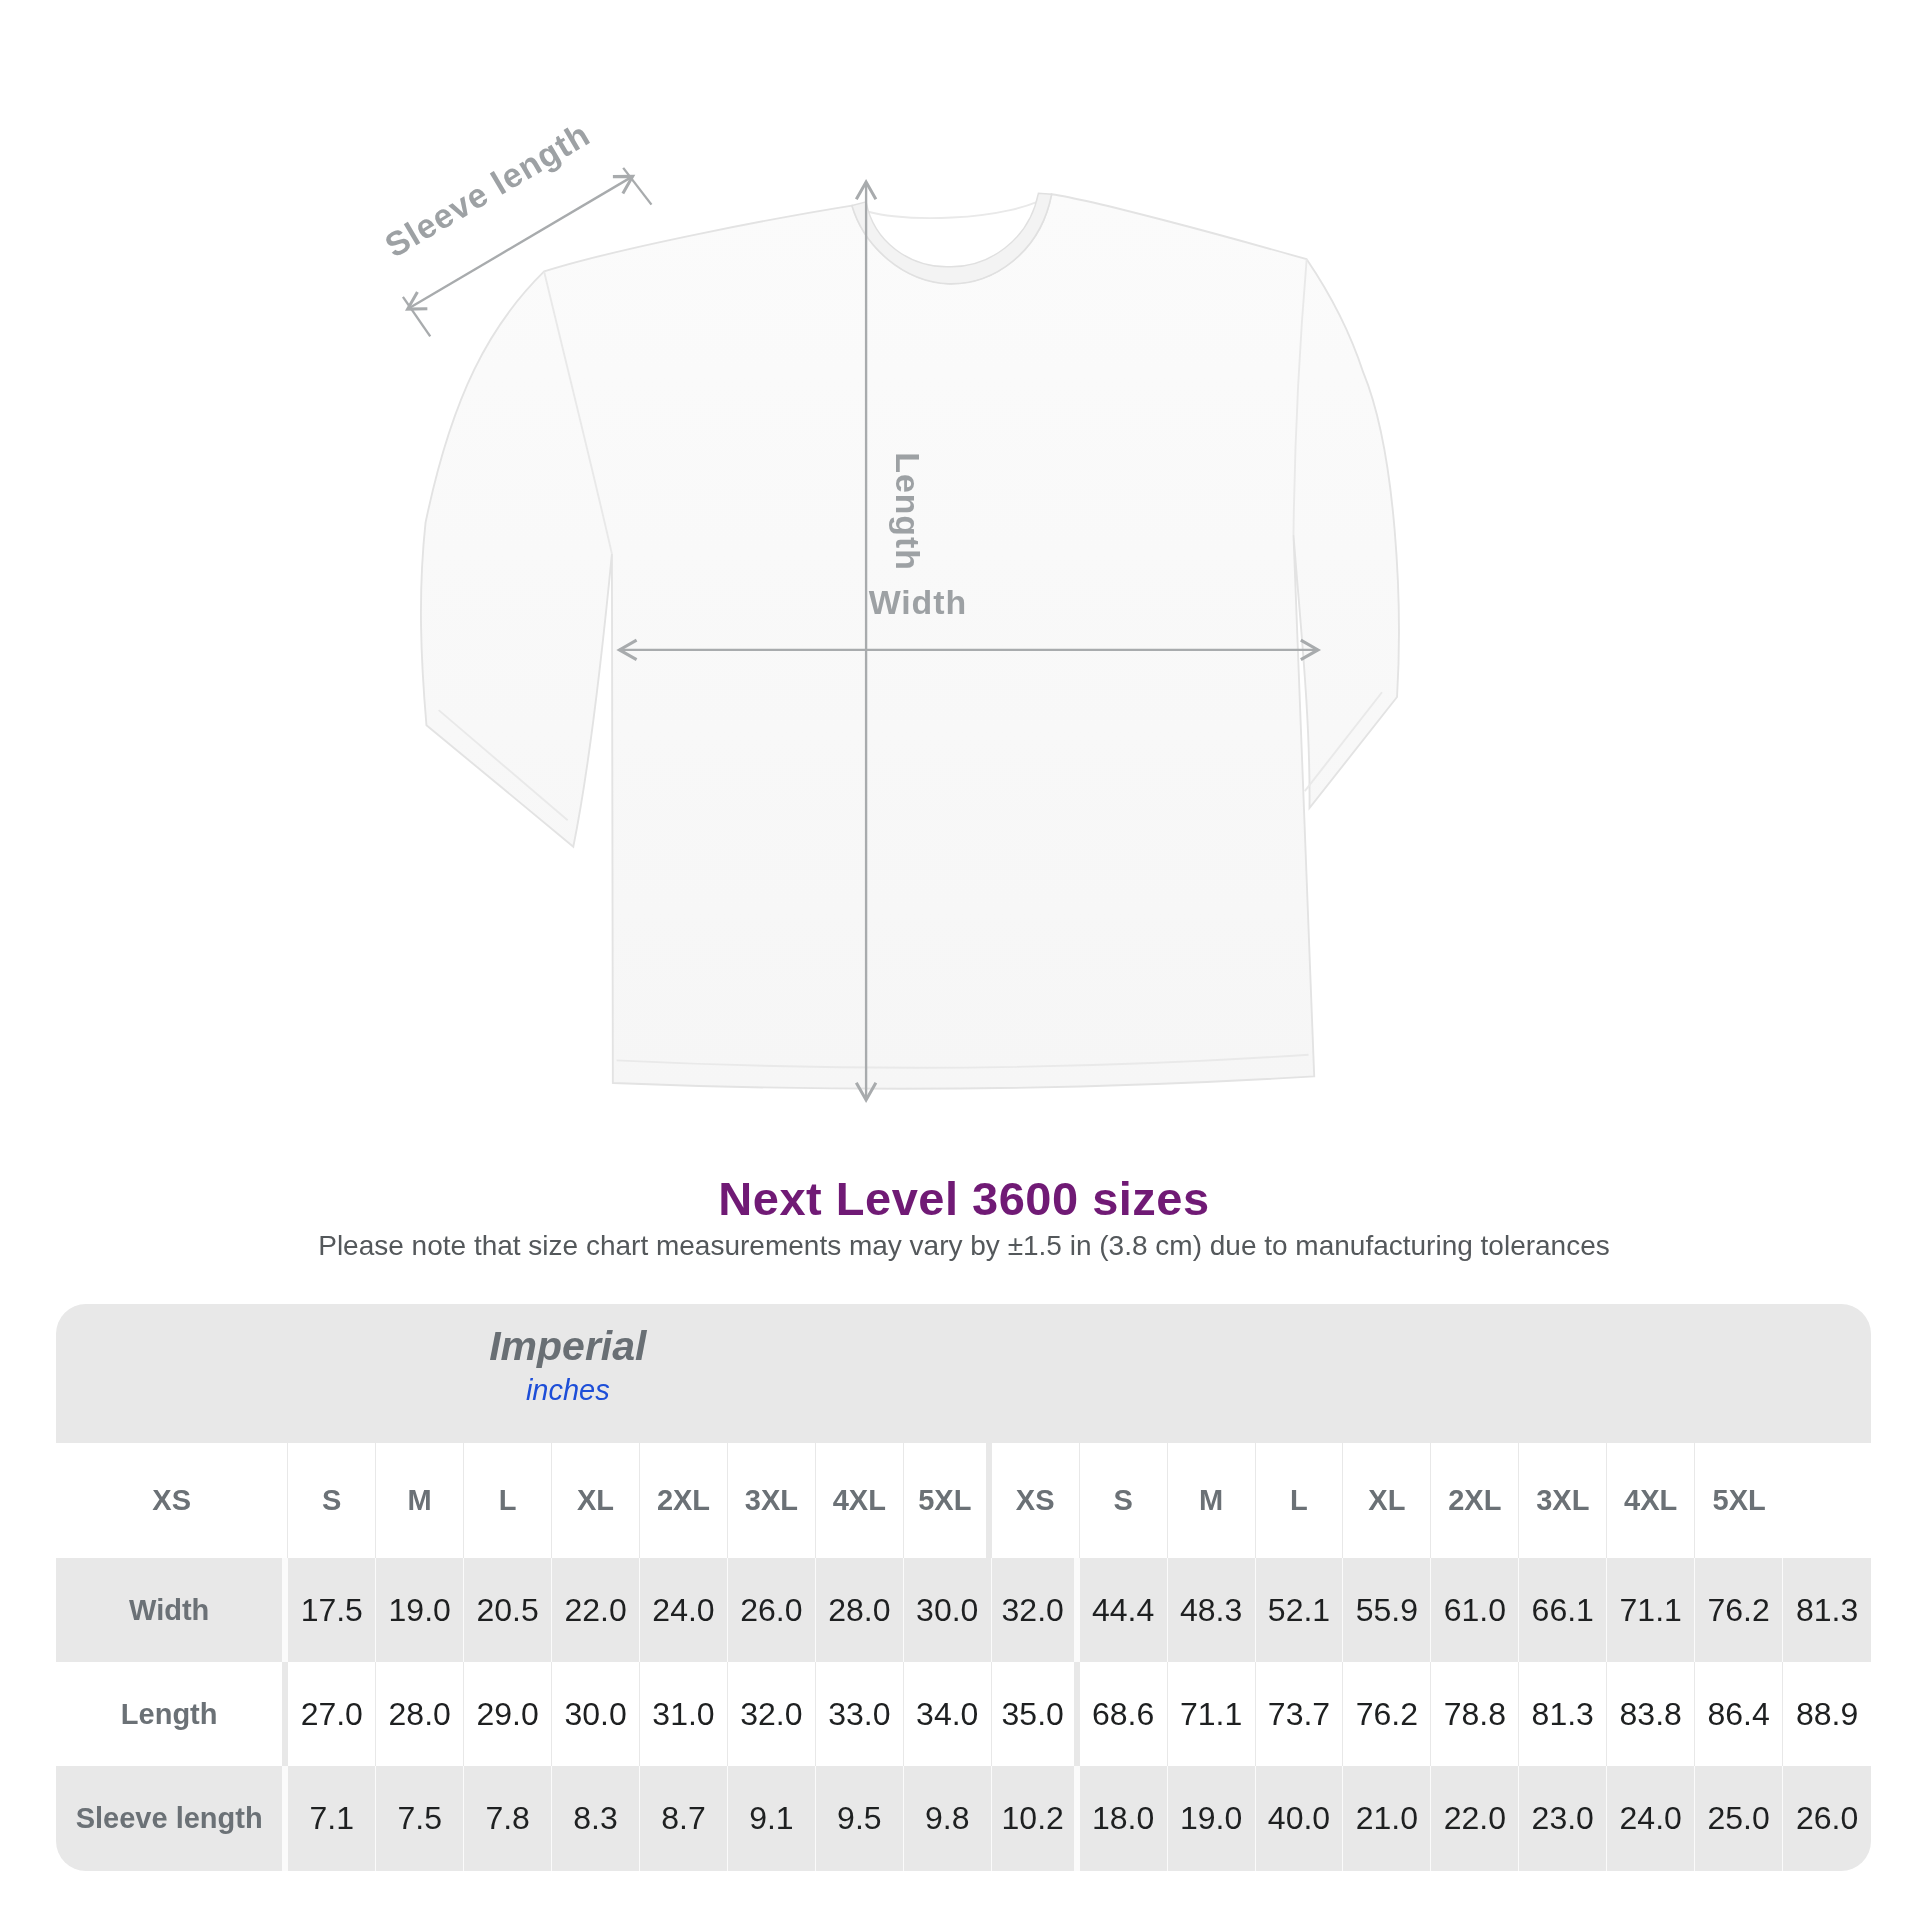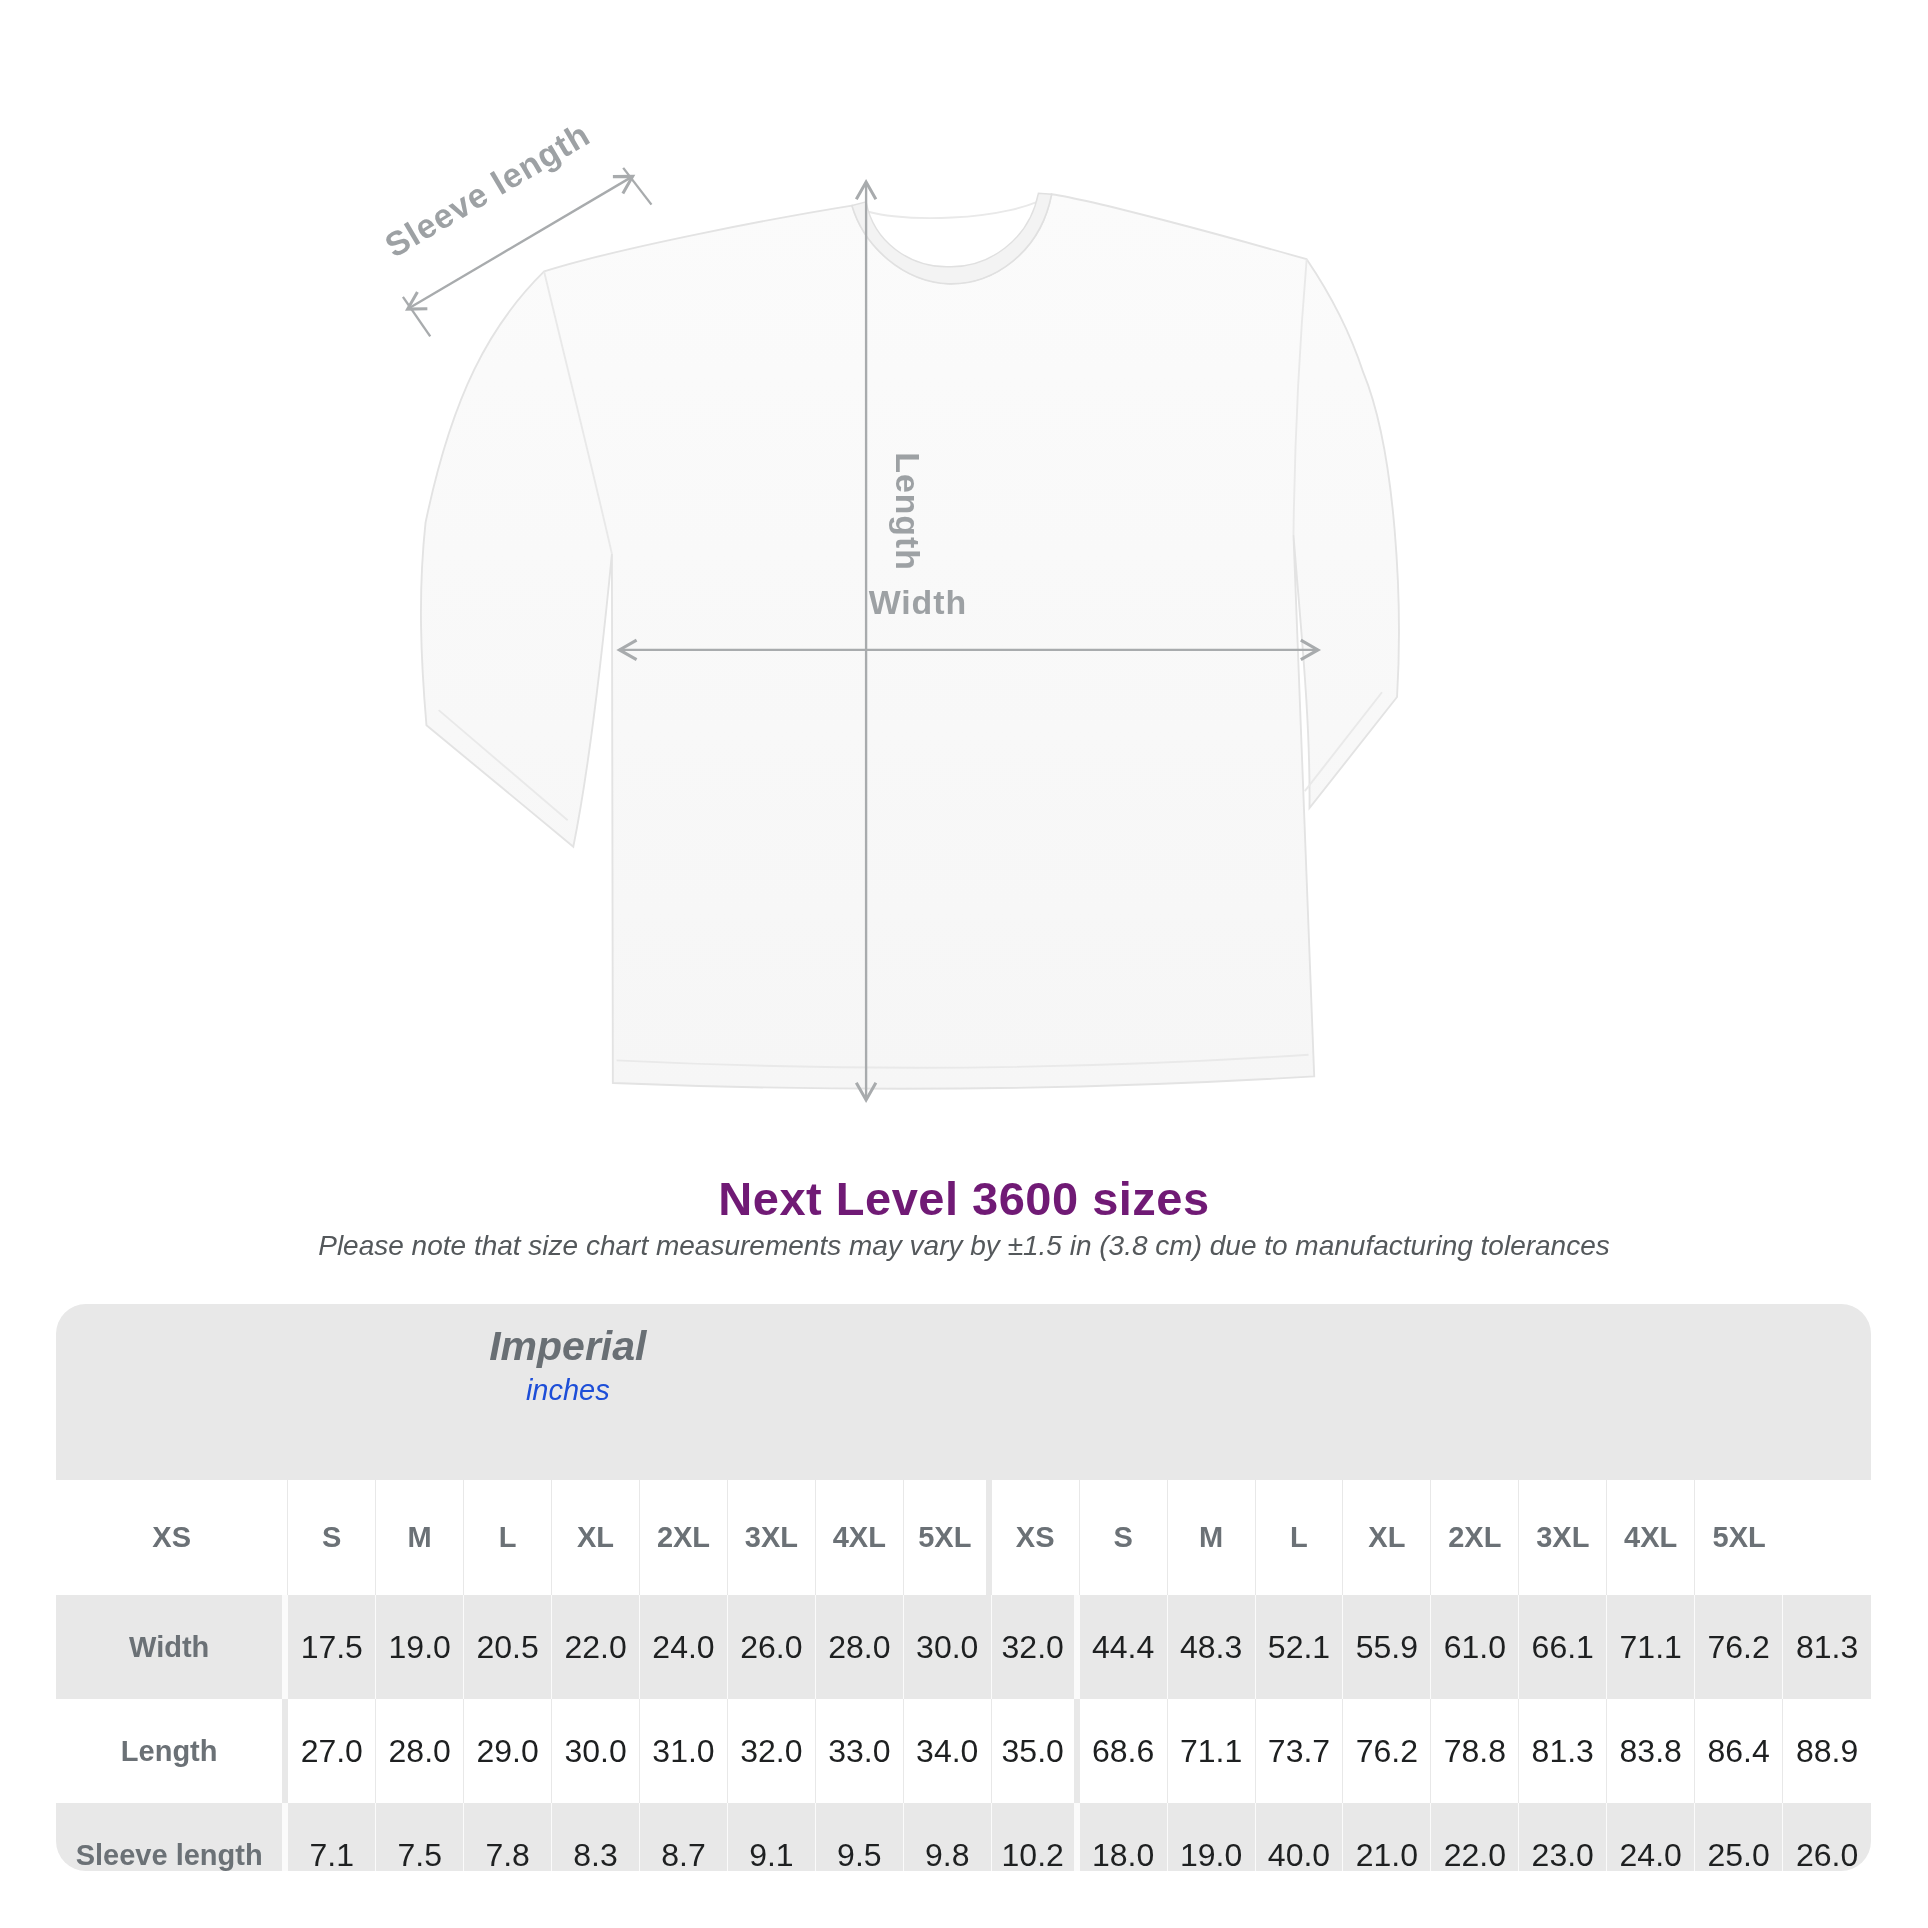--- a/index.html
+++ b/index.html
@@ -15,28 +15,28 @@
   .seam{fill:none;stroke:#e9e9e9;stroke-width:2;}
   .dim{stroke:#a8abad;stroke-width:2.5;fill:none;}
   .dim-label{fill:#9da1a4;font-size:36px;font-weight:bold;letter-spacing:1px;}
   
   #title{
     position:absolute;top:1171px;left:0;width:100%;text-align:center;
     font-size:47px;font-weight:bold;color:#701a75;letter-spacing:0.5px;
   }
   #subtitle{
     position:absolute;top:1230px;left:0;width:100%;text-align:center;
-    font-size:28px;font-style:italic;color:#54585b;
+    font-size:28px;color:#54585b;
   }
   
   #size-table{
     position:absolute;left:56px;top:1304px;width:1815px;height:567px;
     background:#e8e8e8;border-radius:30px;overflow:hidden;
   }
-  #unit-row{display:flex;height:176px;gap:12px;}
+  #unit-row{display:flex;height:139px;gap:12px;}
   .unit-group{display:flex;flex-direction:column;align-items:center;padding-top:19px;}
   .unit-group.imperial{width:56.4%;}
   .unit-group.metric{width:43.6%;}
   .unit-label{font-size:41px;font-weight:bold;font-style:italic;color:#696f74;}
   .unit-sublabel{font-size:29px;font-style:italic;color:#1d4ed8;margin-top:4px;}
   .trow{display:grid;grid-template-columns:12.8% repeat(18,1fr);}
   .trow.row-header{height:115px;background:#ffffff;}
   .trow.row-grey{height:104px;background:transparent;}
   .trow.row-white{height:104px;background:#ffffff;}
   .trow.row-grey.last{height:105px;}

